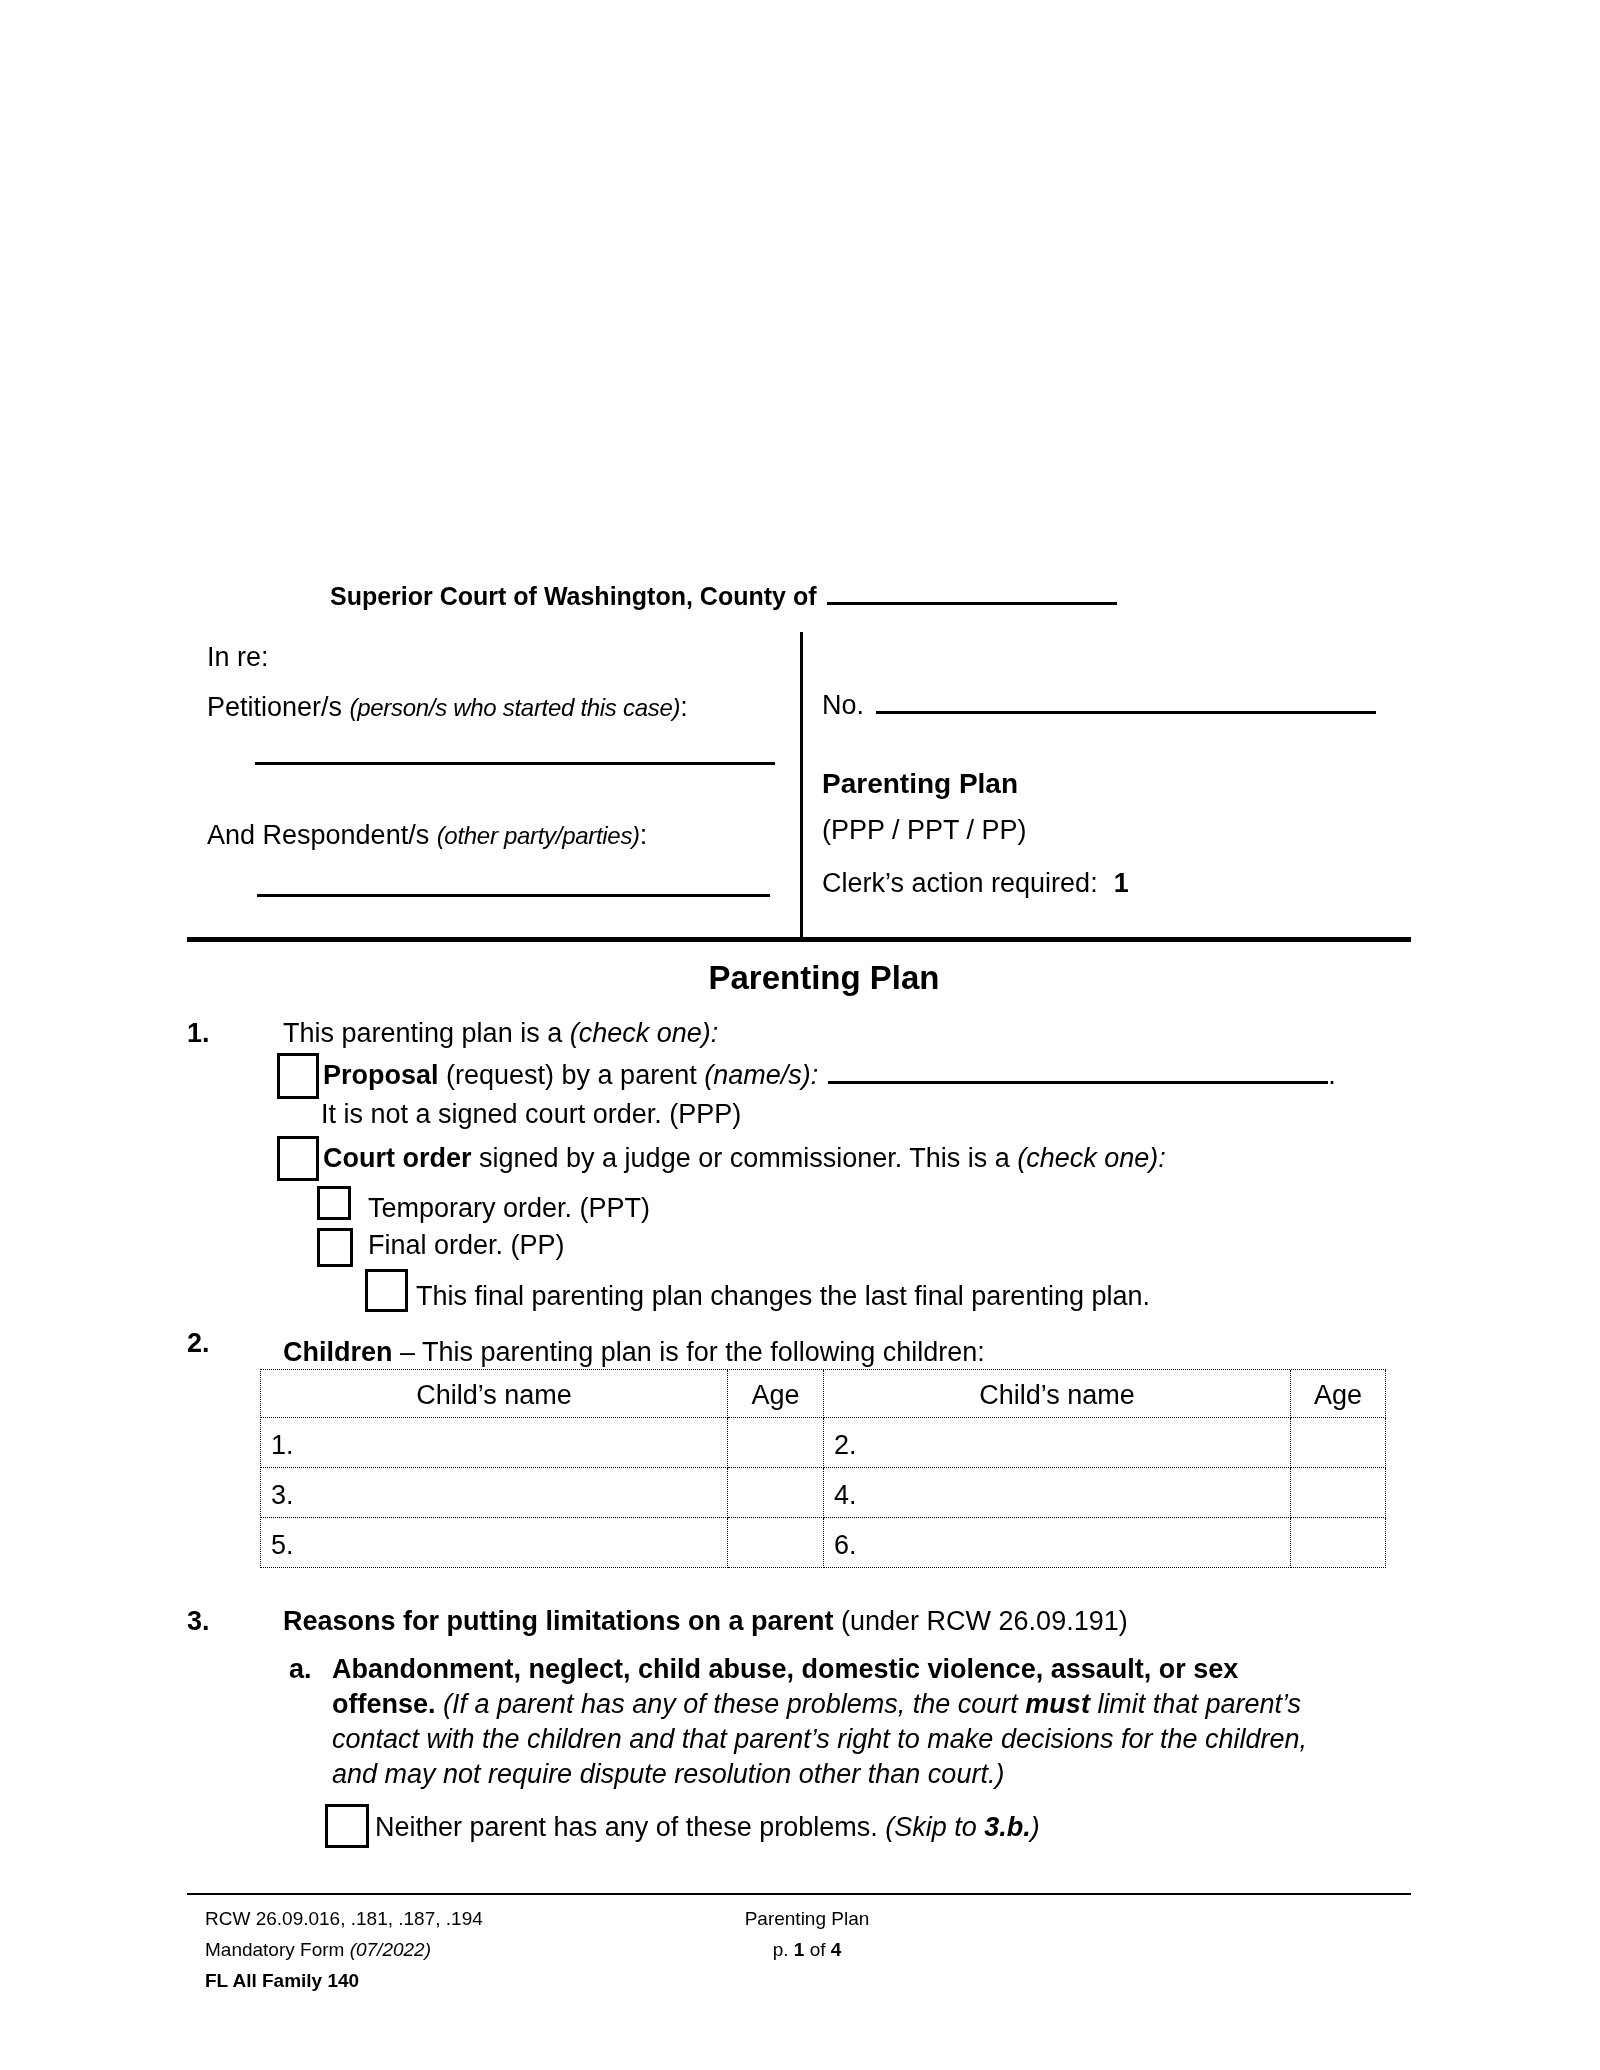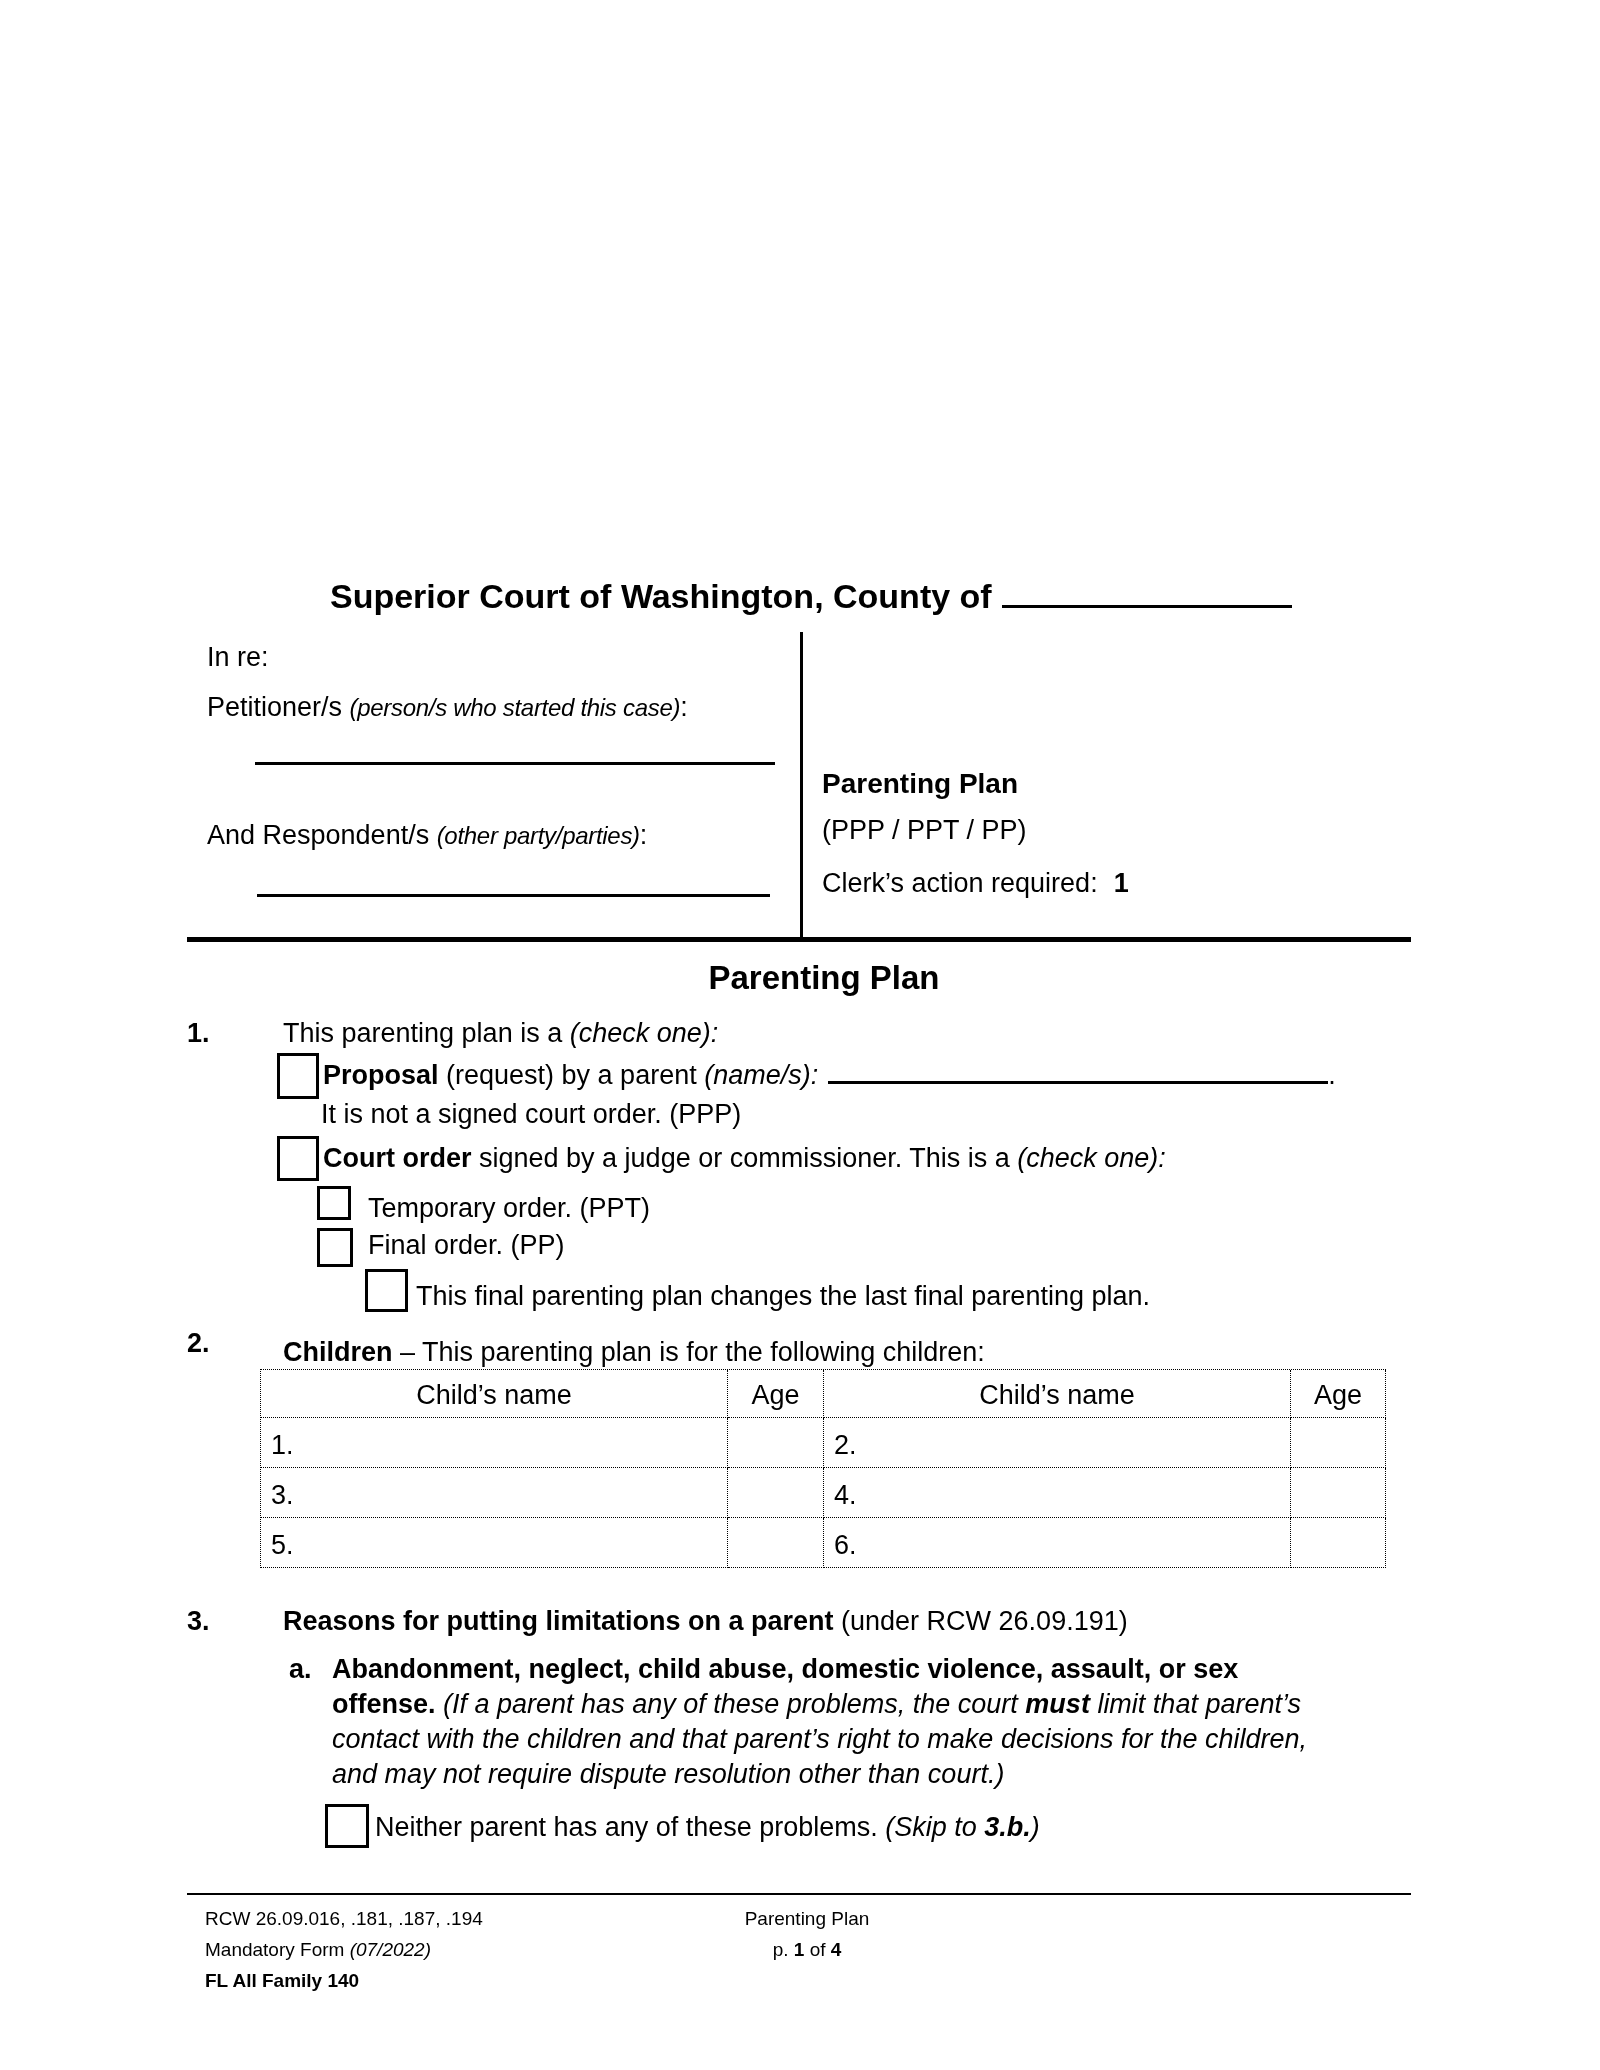--- a/index.html
+++ b/index.html
@@ -7,21 +7,21 @@
         font-family:"Liberation Sans","DejaVu Sans",sans-serif;color:#000;font-size:27px;line-height:35px;}
   .abs{position:absolute;white-space:nowrap;}
   .b{font-weight:bold;}
   .i{font-style:italic;}
   .bi{font-weight:bold;font-style:italic;}
   .hint{font-style:italic;font-size:24px;letter-spacing:-0.3px;}
   .rule{position:absolute;background:#000;}
   .blank{display:inline-block;height:12px;border-bottom:3px solid #000;}
   .field-line{position:absolute;border-top:3px solid #000;height:0;}
   .cb{position:absolute;border:3px solid #000;background:#fff;}
-  .title{font-size:34px;font-weight:bold;line-height:40px;}
+  .title{font-size:25px;font-weight:bold;line-height:40px;}
   .heading{font-size:33px;font-weight:bold;text-align:center;}
   .cap-bold{font-weight:bold;font-size:28px;}
   .footer{font-size:19px;line-height:31px;}
   .tbl{position:absolute;left:260px;top:1369px;display:grid;
        grid-template-columns:467px 96px 467px 95px;grid-template-rows:48px 50px 50px 50px;
        border-top:1px dotted #000;border-left:1px dotted #000;}
   .tbl .cell{border-right:1px dotted #000;border-bottom:1px dotted #000;display:flex;}
   .tbl .hcell{align-items:flex-end;justify-content:center;padding-bottom:4px;}
   .tbl .ncell{align-items:flex-end;padding:0 0 4px 10px;}
   .clerk-val{font-weight:bold;margin-left:16px;}
@@ -37,20 +37,21 @@
   <div class="rule" style="left:187px;top:937px;width:1224px;height:5px;"></div>
 
   <div class="abs" style="left:207px;top:640px;">In re:</div>
 
   <div class="abs" style="left:207px;top:690px;"><span>Petitioner/s </span><span class="hint">(person/s who started this case)</span><span>:</span></div>
   <div class="field-line" style="left:255px;top:762px;width:520px;"></div>
 
   <div class="abs" style="left:207px;top:818px;"><span>And Respondent/s </span><span class="hint">(other party/parties)</span><span>:</span></div>
   <div class="field-line" style="left:257px;top:894px;width:513px;"></div>
 
+  <div class="abs" style="left:822px;top:688px;"><span>No.</span><span class="blank" style="width:500px;margin-left:12px;"></span></div>
 
   <div class="abs cap-bold" style="left:822px;top:766px;">Parenting Plan</div>
   <div class="abs" style="left:822px;top:813px;">(PPP / PPT / PP)</div>
   <div class="abs" style="left:822px;top:866px;"><span>Clerk’s action required:</span><span class="clerk-val">1</span></div>
 
   <div class="abs heading" style="left:187px;top:960px;width:1274px;">Parenting Plan</div>
 
   <div class="abs b" style="left:187px;top:1016px;">1.</div>
   <div class="abs" style="left:283px;top:1016px;"><span>This parenting plan is a </span><span class="i">(check one):</span></div>
 

